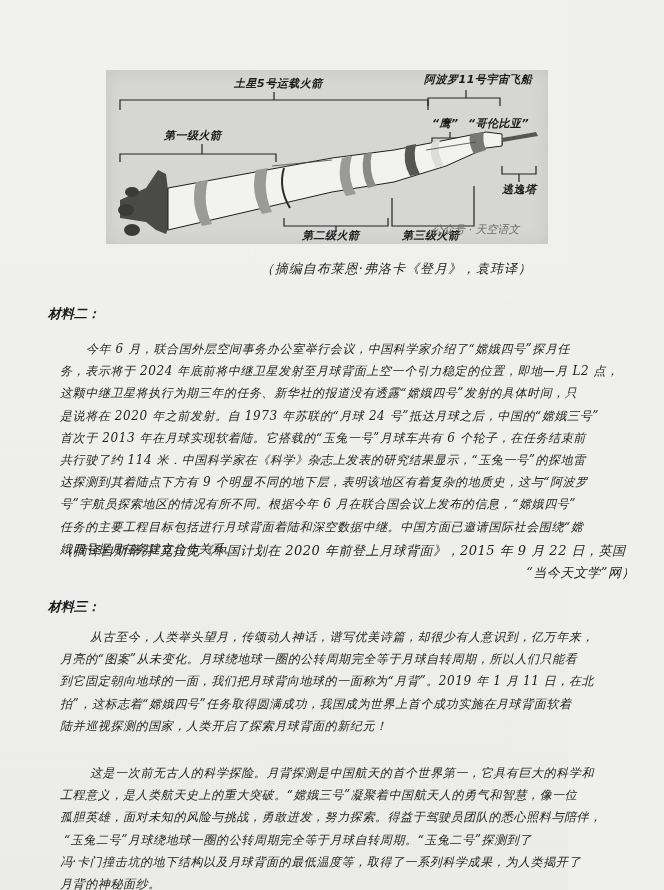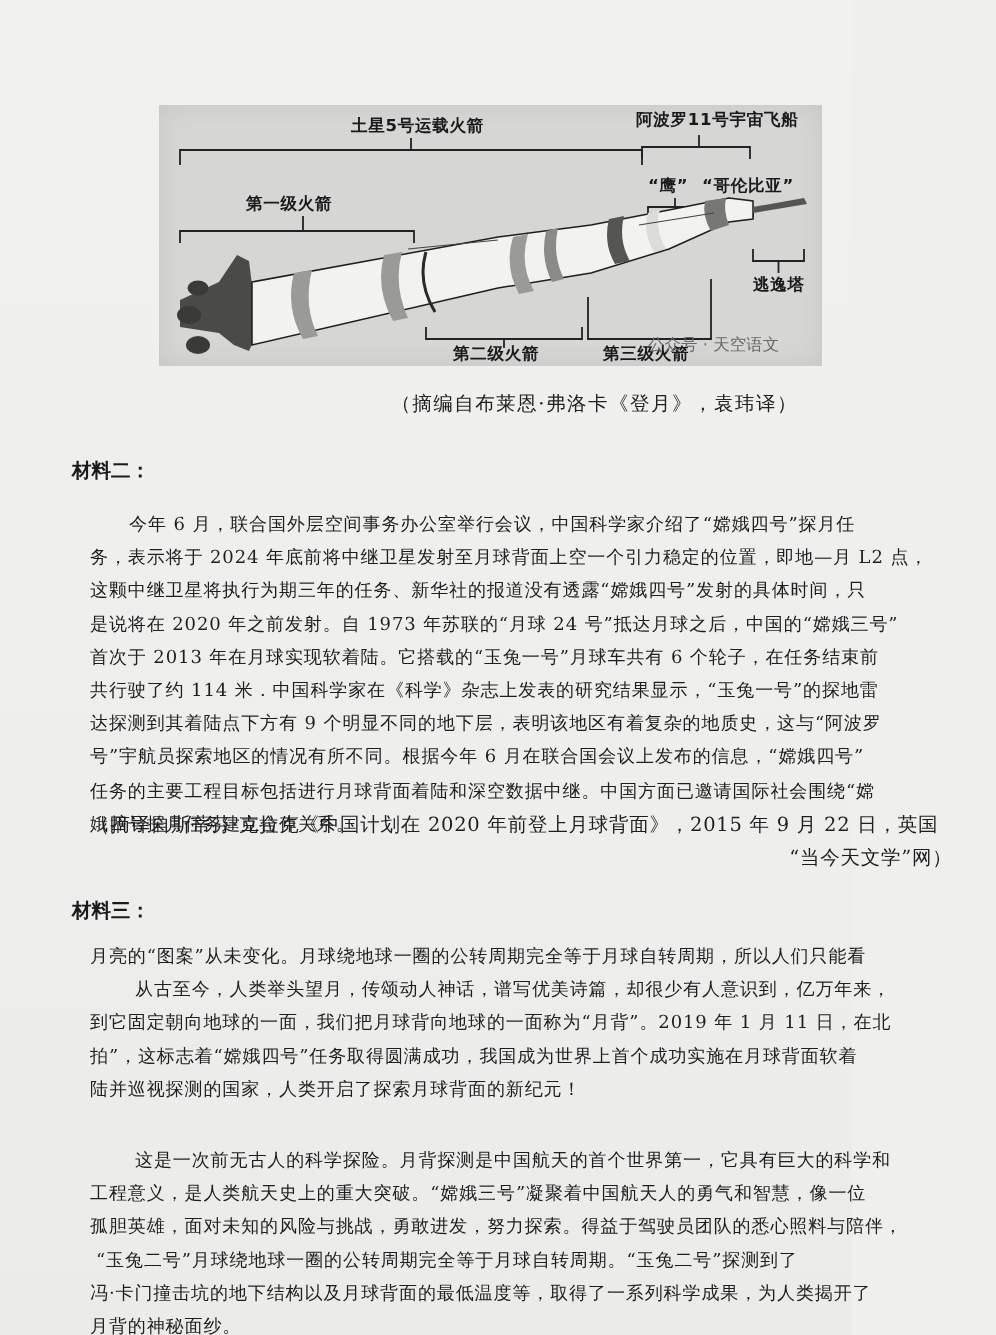--- a/index.html
+++ b/index.html
@@ -13,20 +13,21 @@
       position: relative;
       overflow: hidden;
       font-family: "DejaVu Serif", "Liberation Serif", serif;
       color: #1e1e1e;
     }
     .page {
       position: absolute;
       left: 0; top: 0;
       width: 568px; height: 890px;
       background: linear-gradient(180deg, #f1f1ef 0%, #eeeeec 60%, #ebebe9 100%);
+      font-style: italic;
     }
     
     .figure {
       position: absolute;
       left: 106px;
       top: 70px;
       width: 442px;
       height: 174px;
       background: #d6d6d4;
       box-shadow: inset 0 0 18px rgba(0,0,0,0.08);
@@ -180,22 +181,22 @@
   </div>
 
   <div class="source" style="top:540px;">
     <span>（摘译自斯蒂芬·克拉克《中国计划在 2020 年前登上月球背面》，2015 年 9 月 22 日，英国</span>
     <span class="l2">“当今天文学”网）</span>
   </div>
 
   <div class="heading" style="top:598px;">材料三：</div>
 
   <div class="para" style="top:626px;">
+    <span class="line" style="padding-left:30px;">从古至今，人类举头望月，传颂动人神话，谱写优美诗篇，却很少有人意识到，亿万年来，</span>
     <span class="line">月亮的“图案”从未变化。月球绕地球一圈的公转周期完全等于月球自转周期，所以人们只能看</span>
-    <span class="line" style="padding-left:30px;">从古至今，人类举头望月，传颂动人神话，谱写优美诗篇，却很少有人意识到，亿万年来，</span>
     <span class="line">到它固定朝向地球的一面，我们把月球背向地球的一面称为“月背”。2019 年 1 月 11 日，在北</span>
     <span class="line">拍”，这标志着“嫦娥四号”任务取得圆满成功，我国成为世界上首个成功实施在月球背面软着</span>
     <span class="line">陆并巡视探测的国家，人类开启了探索月球背面的新纪元！</span>
   </div>
 
   <div class="para" style="top:762px;">
     <span class="line" style="padding-left:30px;">这是一次前无古人的科学探险。月背探测是中国航天的首个世界第一，它具有巨大的科学和</span>
     <span class="line">工程意义，是人类航天史上的重大突破。“嫦娥三号”凝聚着中国航天人的勇气和智慧，像一位</span>
     <span class="line">孤胆英雄，面对未知的风险与挑战，勇敢进发，努力探索。得益于驾驶员团队的悉心照料与陪伴，</span>
     <span class="line" style="padding-left:4px;">“玉兔二号”月球绕地球一圈的公转周期完全等于月球自转周期。“玉兔二号”探测到了</span>

